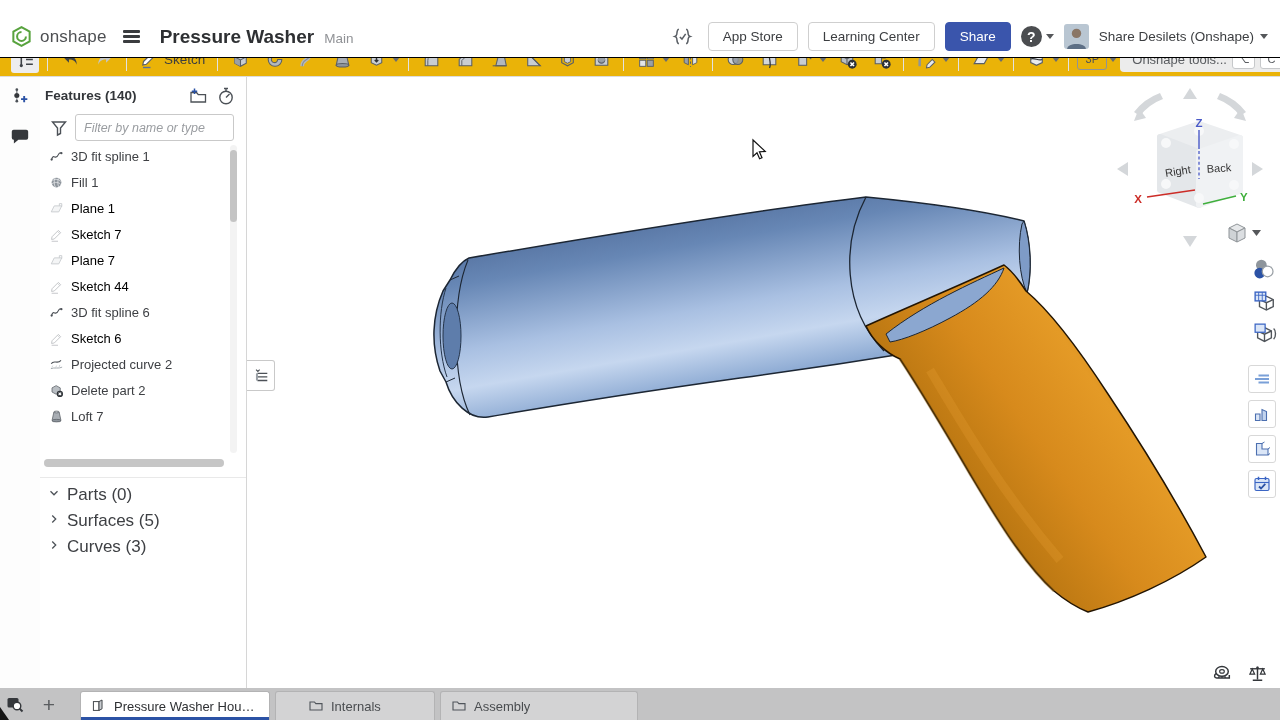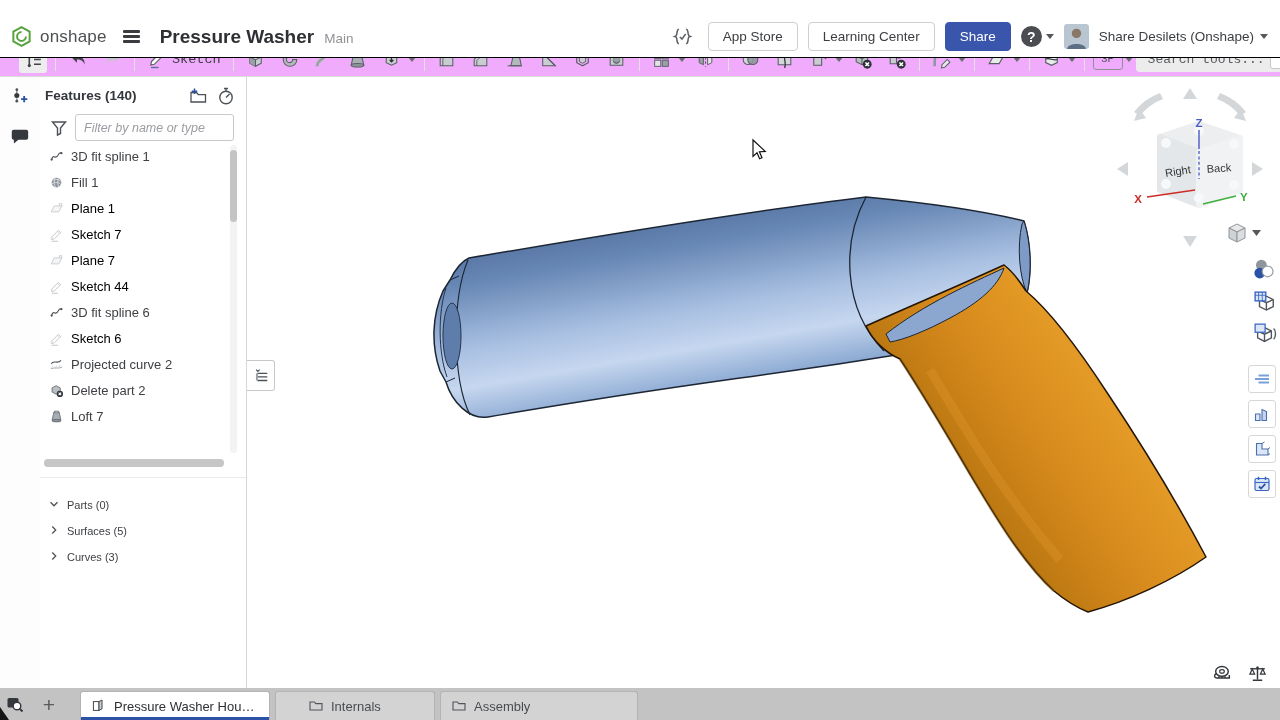--- a/index.html
+++ b/index.html
@@ -24,22 +24,22 @@
            font-size:13.5px;color:#3c3e41;background:#fff;display:flex;align-items:center;cursor:pointer;}
   .hdr-btn.share{background:var(--share_blue);border-color:var(--share_blue);color:#fff;}
   .help-wrap{display:flex;align-items:center;gap:4px;cursor:pointer;}
   .help-circle{width:21px;height:21px;border-radius:50%;background:#4b4d50;color:#fff;
                font-size:14px;font-weight:700;display:flex;align-items:center;justify-content:center;}
   .caret{width:0;height:0;border-left:4px solid transparent;border-right:4px solid transparent;border-top:5px solid #55575a;}
   .avatar{width:25px;height:25px;border-radius:3px;overflow:hidden;}
   .avatar svg{width:100%;height:100%;}
   .username{font-size:13.5px;color:#3c3e41;display:flex;align-items:center;gap:6px;cursor:pointer;}
   
-  .tb{position:absolute;top:42px;left:0;right:0;height:34px;background:#f0abfc;
-      border-bottom:1px solid #dcdcdc;display:flex;align-items:center;padding:0 5px 0 16px;z-index:29;font-family:Liberation Mono, monospace;}
+  .tb{position:absolute;top:42px;left:0;right:0;height:34px;background:#eab308;
+      border-bottom:1px solid #dcdcdc;display:flex;align-items:center;padding:0 5px 0 8px;z-index:29;}
   .tbtn{width:28px;height:27px;margin:0 3px;display:flex;align-items:center;justify-content:center;border-radius:3px;cursor:pointer;flex:none;}
   .tbtn svg{width:21px;height:21px;}
   .tbtn.boxed{background:#ededee;}
   .tsep{width:1px;height:24px;background:#e2e2e2;margin:0 5px;flex:none;}
   .chev{width:0;height:0;border-left:4px solid transparent;border-right:4px solid transparent;
         border-top:5px solid #6a6e73;margin:0 3px 0 -1px;cursor:pointer;flex:none;}
   .sketchbtn{display:flex;align-items:center;gap:5px;padding:0 7px;height:28px;border-radius:3px;cursor:pointer;
              font-size:13.5px;color:#3c3e41;flex:none;}
   .sketchbtn .sic{width:20px;height:20px;display:block;}
   .sketchbtn .sic svg{width:20px;height:20px;}
@@ -72,21 +72,21 @@
   .feat-row{color:#3e4044;}
   .feat-row.sup{color:#000000;}
   .feat-row.sup .fic{opacity:.55;}
   .fic{width:15px;height:15px;flex:none;}
   .fic svg{width:15px;height:15px;}
   .vtrack{position:absolute;top:2px;right:9px;width:7px;bottom:4px;background:#f3f3f3;border-radius:4px;}
   .vthumb{position:absolute;top:5px;left:0;width:7px;height:72px;background:#c4c4c4;border-radius:4px;}
   .hscroll{height:8px;margin:2px 22px 2px 4px;background:#f3f3f3;border-radius:4px;position:relative;}
   .hthumb{position:absolute;inset:0;background:#c6c6c6;border-radius:4px;}
   .p-sections{border-top:1px solid #e9e9e9;margin-top:8px;padding-top:7px;}
-  .sec-row{height:26px;display:flex;align-items:flex-end;gap:6px;padding-left:7px;font-size:11px;color:#3e4044;cursor:pointer;}
+  .sec-row{height:26px;display:flex;align-items:flex-start;gap:6px;padding-left:7px;font-size:17px;color:#3e4044;cursor:pointer;}
   .sec-row .fic{width:14px;height:14px;}
   .sec-row .fic svg{width:14px;height:14px;}
   
   .vp{position:absolute;top:77px;left:247px;right:0;bottom:32px;background:#fff;}
   .canvas{position:absolute;inset:0;width:100%;height:100%;pointer-events:none;}
   .collapse-handle{position:absolute;left:0;top:283px;width:27px;height:29px;background:#fff;
         border:1px solid #c9c9c9;border-left:none;border-radius:0 3px 3px 0;display:flex;
         align-items:center;justify-content:center;cursor:pointer;}
   .collapse-handle svg{width:18px;height:18px;}
   .rstrip1{position:absolute;right:3px;top:180px;display:flex;flex-direction:column;gap:7px;}
@@ -336,21 +336,21 @@
       <svg viewBox="0 0 20 20" width="100%" height="100%">
         <path d="M4.5 7 L10 4.5 L15.5 7 V13 L10 15.5 L4.5 13 Z" fill="#e8eaec" stroke="#5a5f65" stroke-width="1.1"></path>
         <path d="M4.5 9.5 C8 8 12 11.5 15.5 10" fill="none" stroke="#2e3237" stroke-width="1.1"></path>
       </svg>
     </span>
   <span class="chev"></span>
   <span class="tsep"></span>
   <span class="badge3p">3P</span>
   <span class="chev"></span>
   <div class="searchbox">
-    <span class="stext">Search tools...</span>
+    <span class="stext">Onshape tools...</span>
     <span class="key">⌥</span>
     <span class="key">C</span>
   </div>
 </div>
 
 <nav class="rail">
   <span class="tbtn">
       <svg viewBox="0 0 20 20" width="100%" height="100%">
         <circle cx="6.5" cy="3.5" r="1.3" fill="#4c5157"></circle>
         <circle cx="6.5" cy="9" r="2.4" fill="#35383c"></circle>

